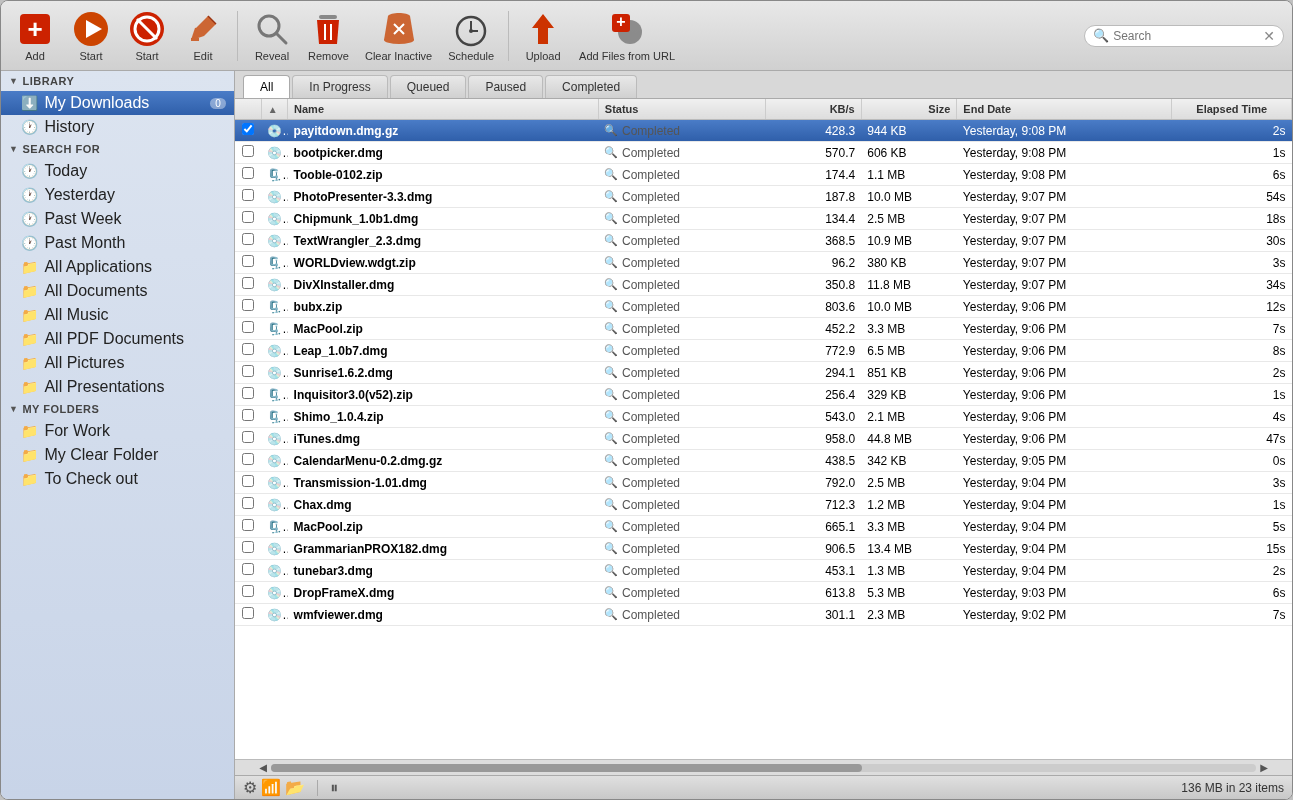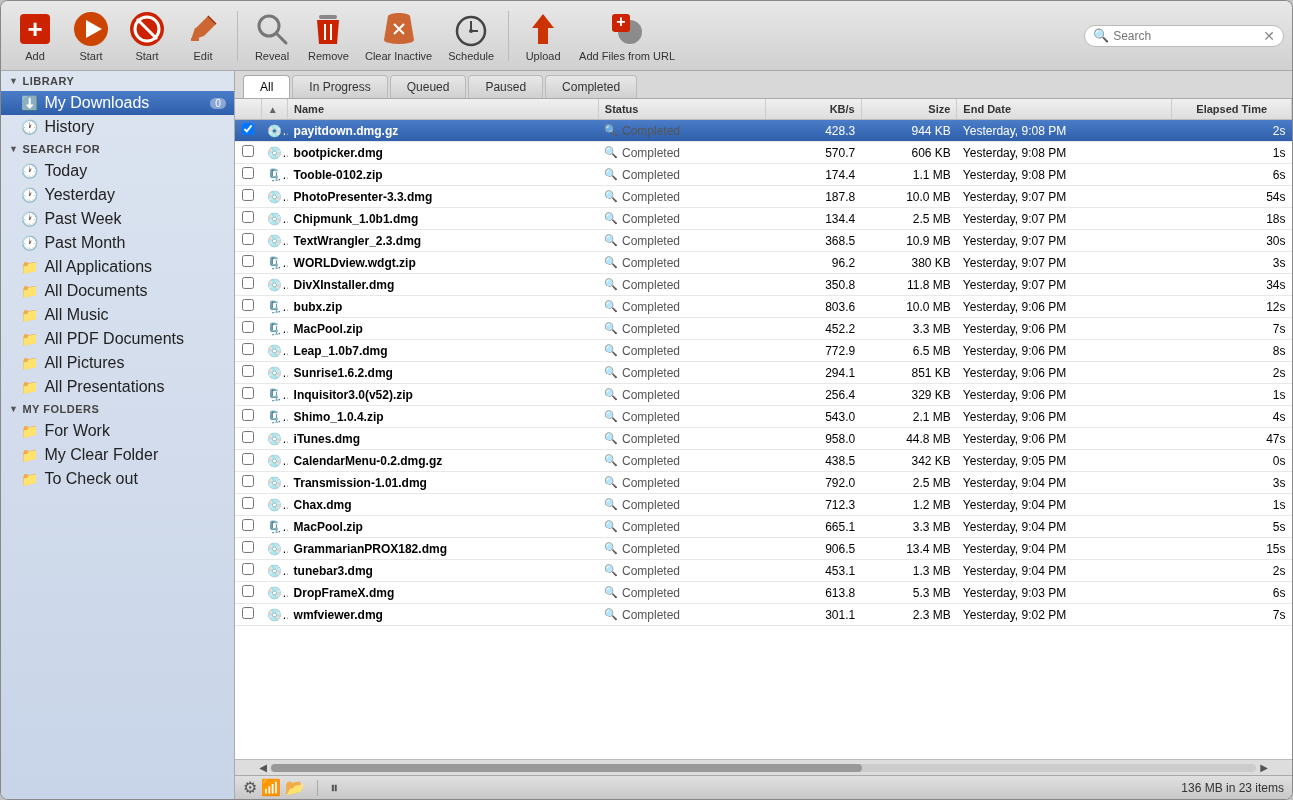--- a/index.html
+++ b/index.html
@@ -235,21 +235,21 @@
       font-size: 12px;
       overflow: hidden;
       white-space: nowrap;
       text-overflow: ellipsis;
     }
     td:first-child { width: 22px; text-align: center; }
     td:nth-child(2) { width: 22px; }
     .col-name { width: 260px; font-weight: bold; }
     .col-status { width: 140px; }
     .col-kbs { width: 80px; text-align: right; }
-    .col-size { width: 80px; text-align: right; }
+    .col-size { width: 80px; }
     .col-enddate { width: 180px; }
     .col-elapsed { width: 100px; text-align: right; }
     .status-badge {
       display: inline-flex;
       align-items: center;
       gap: 4px;
       color: #555;
     }
 
     

